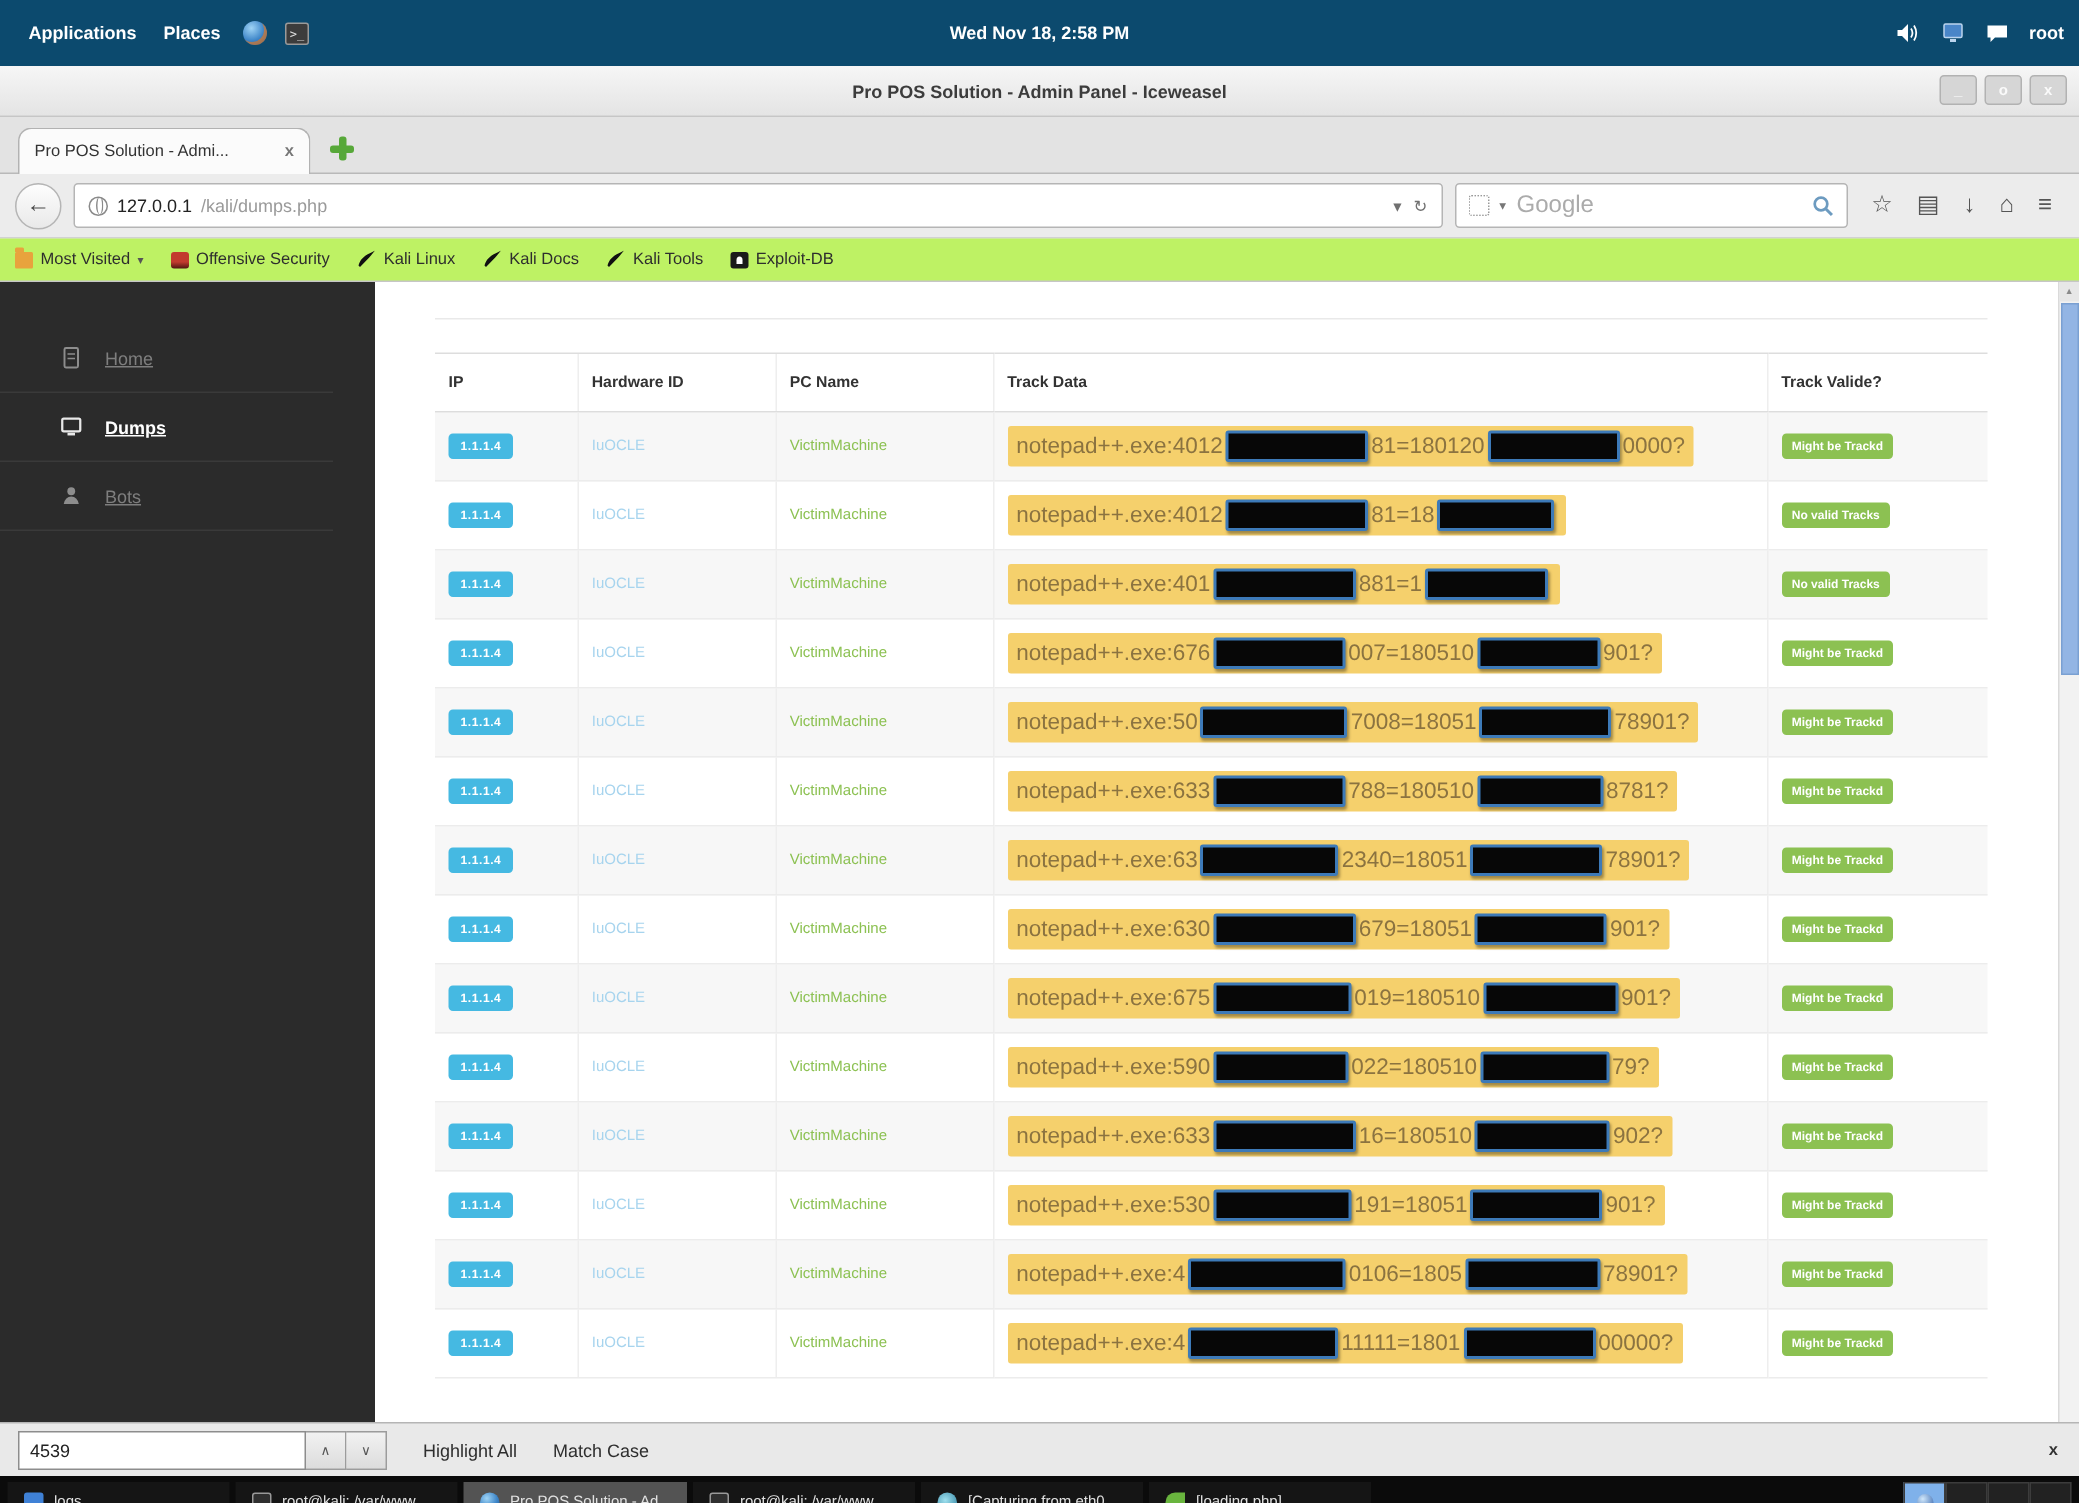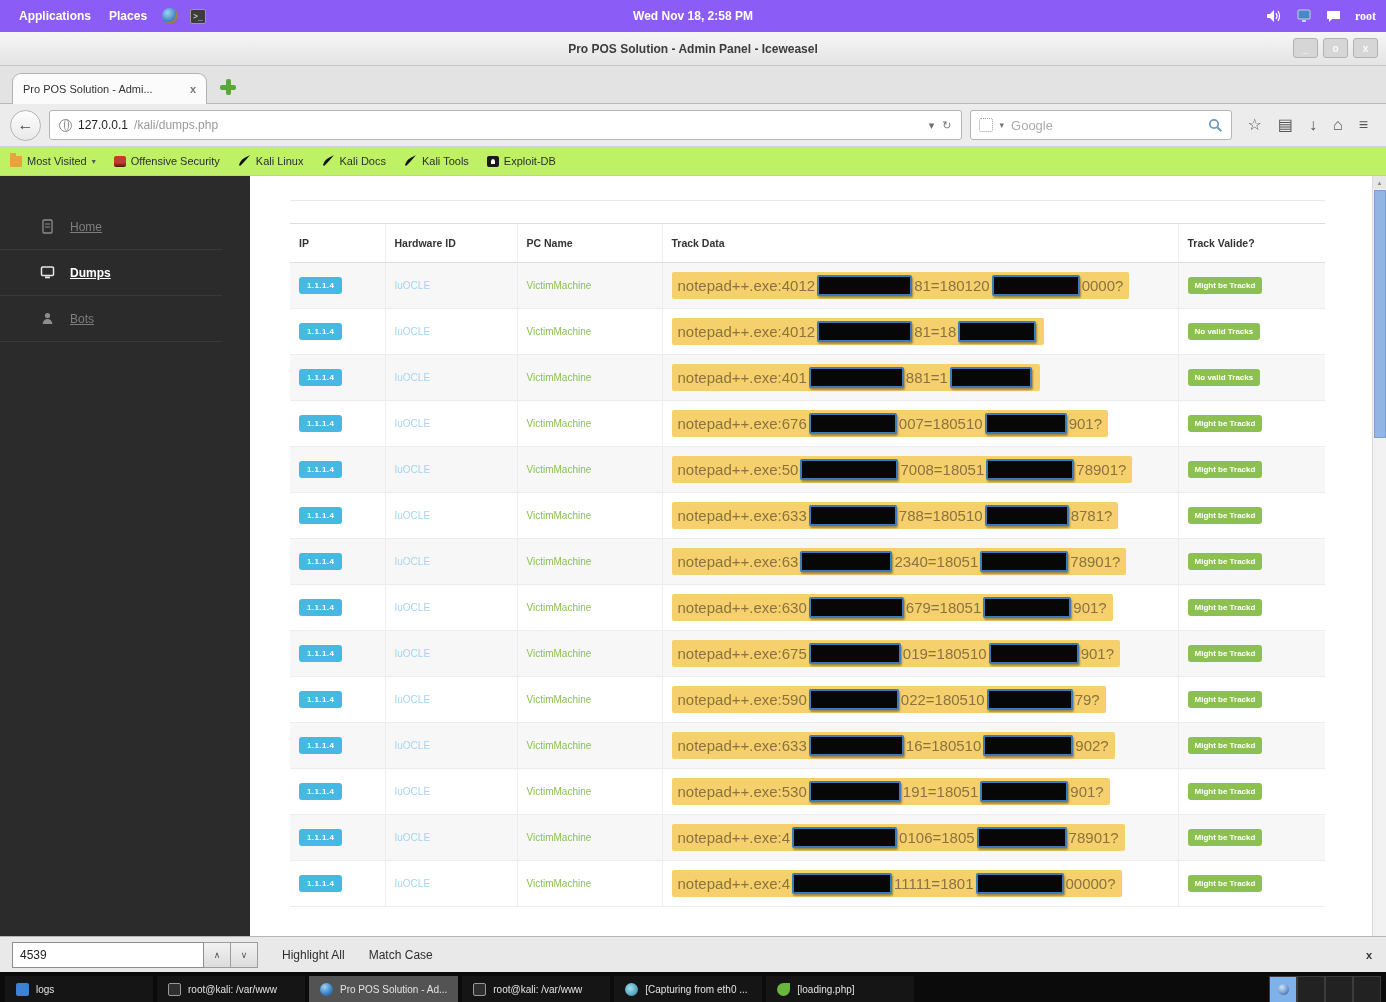--- a/index.html
+++ b/index.html
@@ -1,28 +1,28 @@
 <!DOCTYPE html>
 <html><head>
 <meta charset="utf-8">
 <style>
   * { margin:0; padding:0; box-sizing:border-box; }
   html,body { background:#000; }
   body { font-family:"Liberation Sans", sans-serif; }
   .screen { position:relative; width:1386px; height:1002px; background:#ececec; overflow:hidden; }
 
   
-  .top-panel { height:32px; background:#8b5cf6; color:#fff; display:flex; align-items:center; padding:0 10px; font-size:12px; position:relative; }
+  .top-panel { height:44px; background:#0c4a6e; color:#fff; display:flex; align-items:center; padding:0 10px; font-size:12px; position:relative; }
   .menu-item { padding:0 9px; font-weight:bold; cursor:default; }
   .launcher { width:18px; height:18px; margin:0 5px; display:flex; align-items:center; justify-content:center; }
   .fox-orb { width:16px; height:16px; border-radius:50%; background:radial-gradient(circle at 35% 30%, #9fd4f5 0%, #3d85c8 55%, #1b4e86 100%); box-shadow:inset -2px -2px 0 rgba(230,120,30,.65); }
   .term-sq { width:16px; height:15px; background:#3c3c3c; border:1px solid #9a9a9a; border-radius:2px; color:#dcdcdc; font-size:8px; line-height:13px; text-align:center; font-family:"DejaVu Sans Mono",monospace; }
   .clock { position:absolute; left:50%; transform:translateX(-50%); font-weight:bold; font-size:12px; }
   .panel-right { margin-left:auto; display:flex; align-items:center; gap:14px; }
-  .panel-right .uname { font-weight:bold;font-family:Liberation Serif, serif; }
+  .panel-right .uname { font-weight:bold; }
   .tray-svg { display:block; }
 
   
   .titlebar { height:34px; background:linear-gradient(#f6f6f6,#e4e4e4); border-bottom:1px solid #c6c6c6; position:relative; display:flex; align-items:center; justify-content:center; }
   .titlebar .wt { font-size:12px; font-weight:bold; color:#3c3c3c; }
   .win-controls { position:absolute; right:8px; top:6px; display:flex; gap:5px; }
   .win-btn { width:25px; height:20px; background:#d6d6d6; border:1px solid #b2b2b2; border-radius:3px; color:#fafafa; font-size:10px; font-weight:bold; display:flex; align-items:center; justify-content:center; cursor:default; }
 
   
   .tabbar { height:38px; background:#e3e3e3; display:flex; align-items:flex-end; padding-left:12px; border-bottom:1px solid #b9b9b9; }
@@ -40,21 +40,21 @@
   .back-btn { width:31px; height:31px; border-radius:50%; border:1px solid #b5b5b5; background:linear-gradient(#fdfdfd,#e9e9e9); color:#4c4c4c; font-size:16px; display:flex; align-items:center; justify-content:center; }
   .urlbar { flex:1; height:30px; background:#fff; border:1px solid #b5b5b5; border-radius:3px; display:flex; align-items:center; padding:0 9px; font-size:12px; gap:6px; }
   .globe { width:13px; height:13px; border:1.5px solid #8a8a8a; border-radius:50%; position:relative; }
   .globe:before { content:""; position:absolute; left:4px; top:-1px; width:3px; height:12px; border-left:1px solid #8a8a8a; border-right:1px solid #8a8a8a; border-radius:50%; }
   .url-host { color:#222; }
   .url-path { color:#9a9a9a; }
   .url-right { margin-left:auto; display:flex; align-items:center; gap:8px; color:#707070; font-size:11px; }
   .searchbox { width:262px; height:30px; background:#fff; border:1px solid #b5b5b5; border-radius:3px; display:flex; align-items:center; padding:0 8px; gap:7px; }
   .search-eng { width:14px; height:14px; border:1px dotted #9a9a9a; border-radius:2px; }
   .search-caret { color:#777; font-size:9px; }
-  .search-ph { color:#ababab; font-size:13px; flex:1; }
+  .search-ph { color:#ababab; font-size:16px; flex:1; }
   .nav-icons { display:flex; align-items:center; gap:16px; color:#555; font-size:16px; padding:0 8px; }
   .nav-icons .gi { line-height:1; }
 
   
   .bookmarksbar { height:29px; background:#bef264; border-bottom:1px solid #c6c6c6; display:flex; align-items:center; padding:0 10px; gap:18px; font-size:11px; color:#2e2e2e; }
   .bm { display:flex; align-items:center; gap:5px; }
   .bm-caret { font-size:8px; color:#555; }
   .bm-icon { width:12px; height:11px; display:inline-block; }
   .bm-folder { background:#e8a33d; border-radius:1px; position:relative; }
   .bm-folder:before { content:""; position:absolute; top:-3px; left:0; width:6px; height:3px; background:#e8a33d; border-radius:1px 1px 0 0; }

